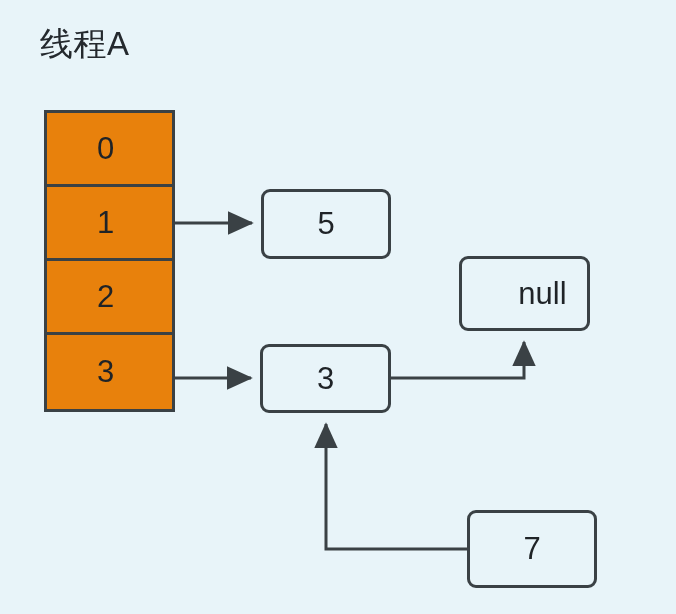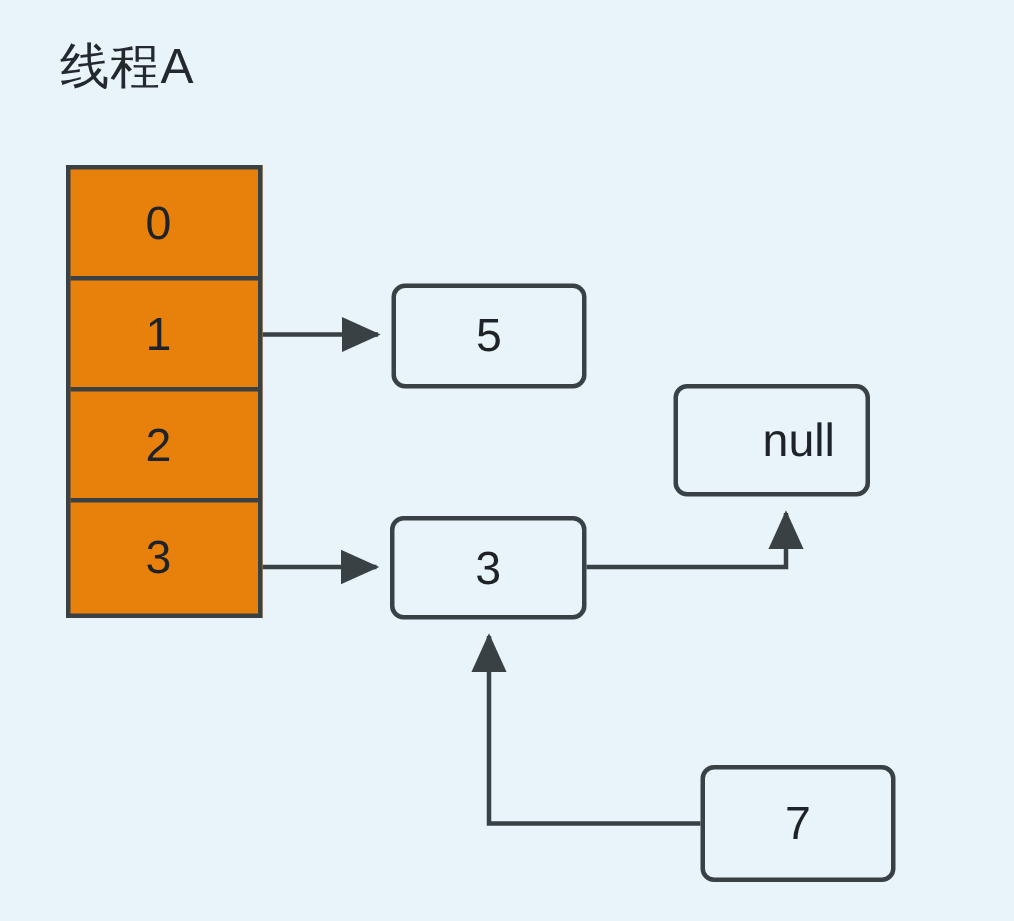--- a/index.html
+++ b/index.html
@@ -63,21 +63,21 @@
     border: 3px solid #3a4145;
     border-radius: 9px;
     background: #e8f4f9;
     display: flex;
     align-items: center;
     justify-content: center;
     color: #1f2327;
     font-size: 31px;
   }
   #node-5  { left: 261px; top: 189px; width: 130px; height: 70px; }
-  #node-null { left: 449px; top: 256px; width: 131px; height: 75px; padding-left: 36px; }
+  #node-null { left: 459px; top: 256px; width: 131px; height: 75px; padding-left: 36px; }
   #node-3  { left: 260px; top: 344px; width: 131px; height: 69px; }
   #node-7  { left: 467px; top: 510px; width: 130px; height: 78px; }
 </style>
 </head>
 <body>
 
 <div id="canvas">
 
   <div class="diag-title">线程A</div>
 

